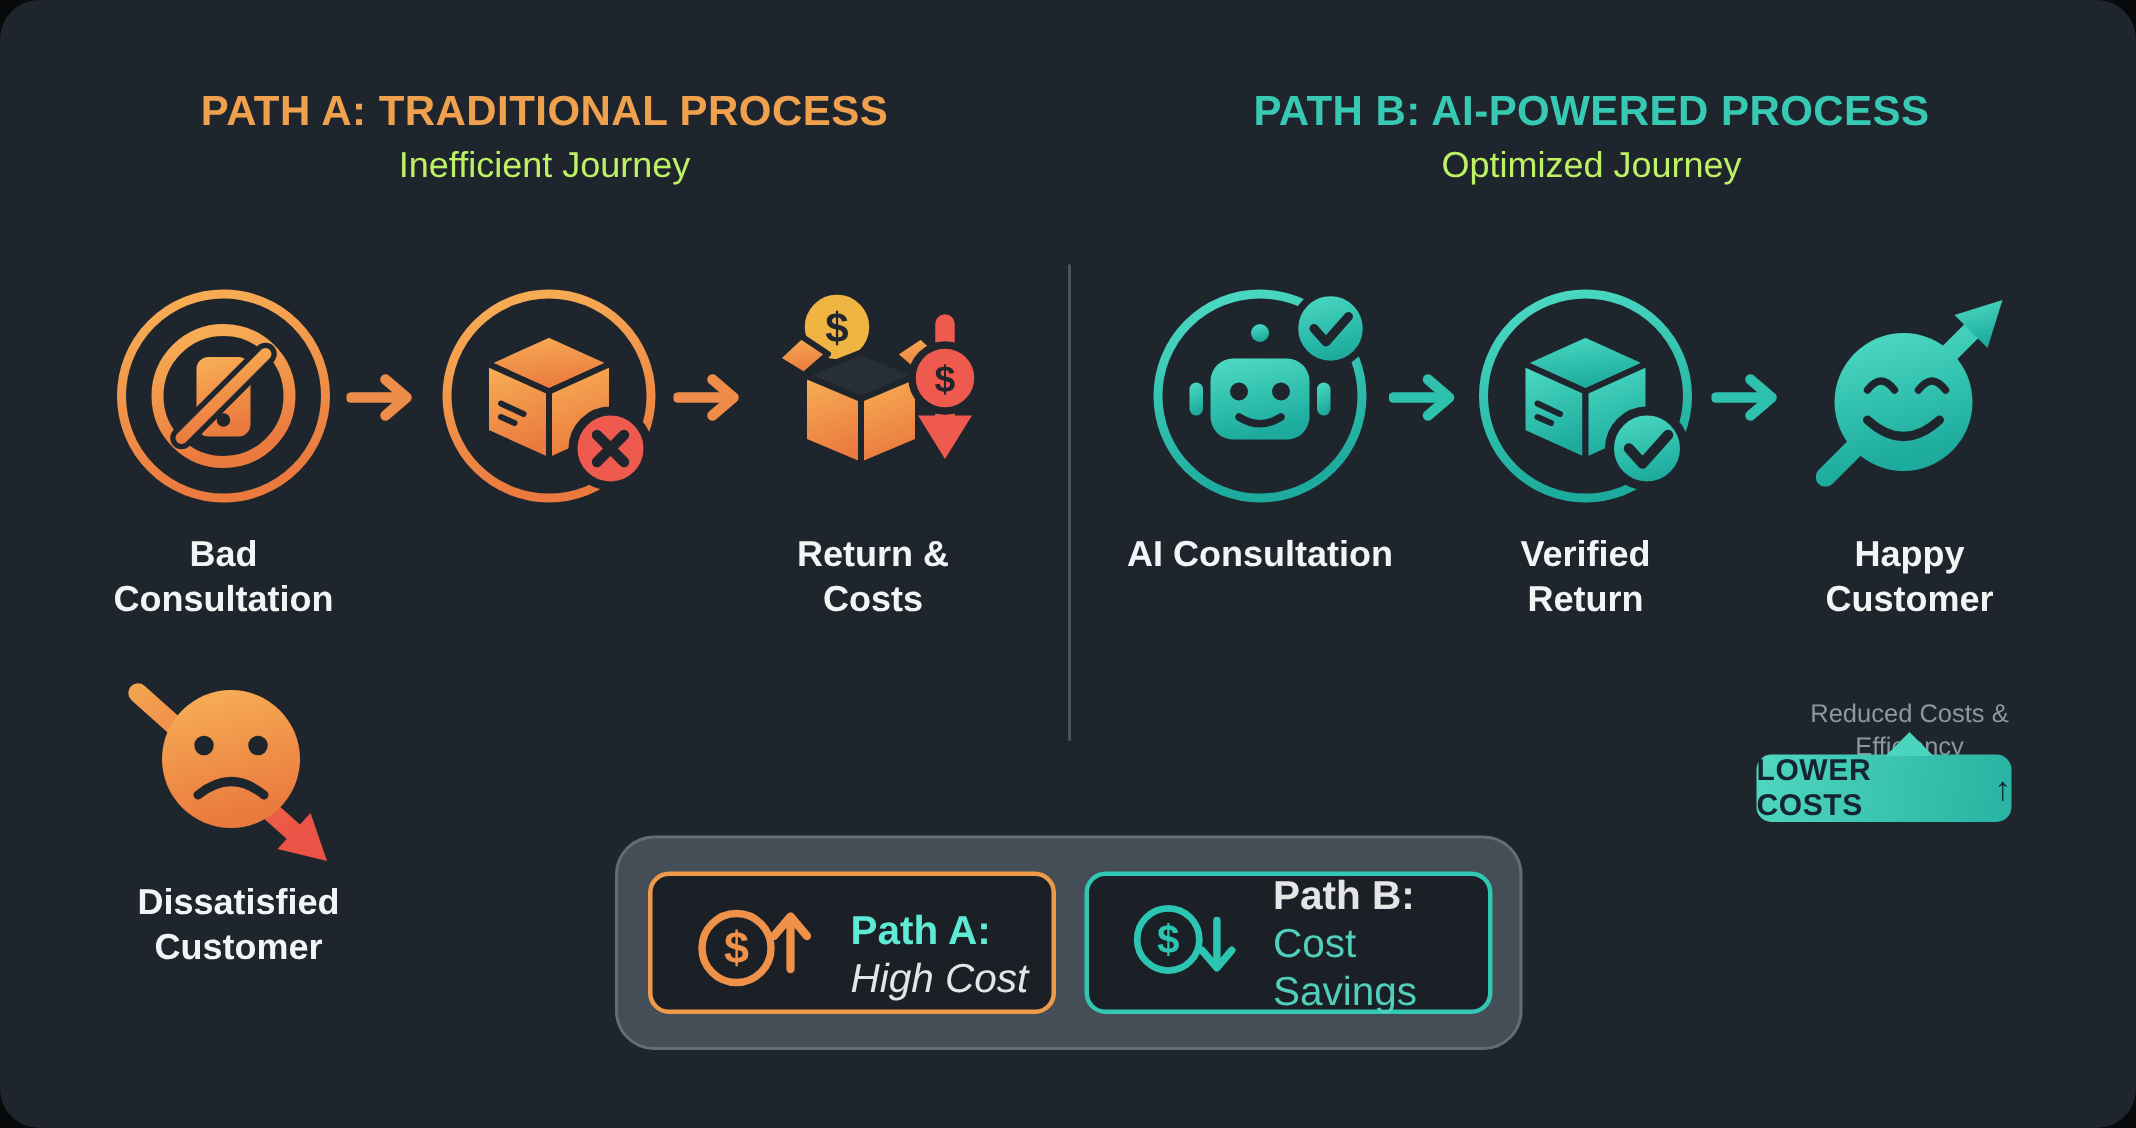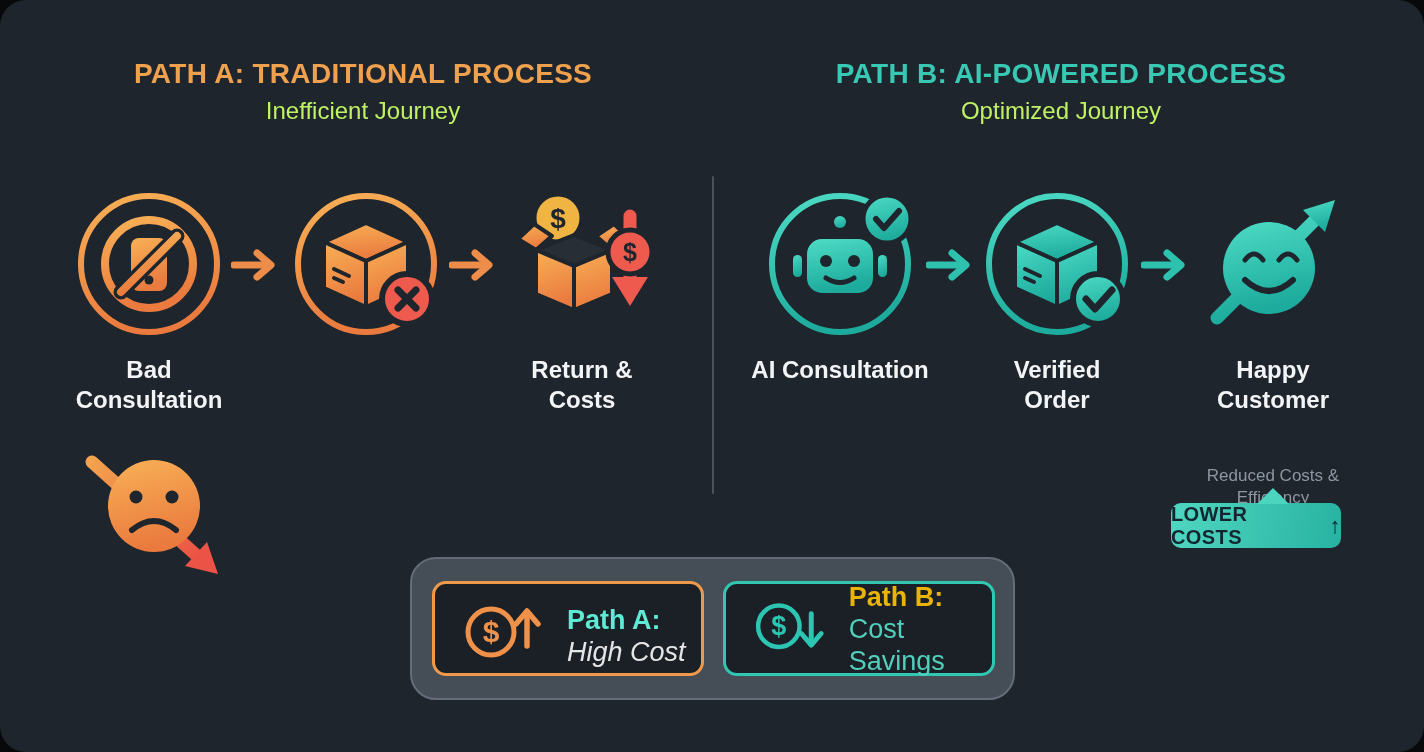--- a/index.html
+++ b/index.html
@@ -30,21 +30,21 @@
           background:#454d57;border:2px solid #646d77;box-sizing:border-box;}
   .legend-item{position:absolute;top:22px;width:272px;height:95px;border-radius:14px;
           background:#1a2026;display:flex;align-items:center;padding-left:24px;gap:14px;
           box-sizing:border-box;}
   .legend-item.a{left:20px;border:3px solid #ef9a4b;}
   .legend-item.b{left:311px;border:3px solid #31c7b2;}
   .lt1{font-size:27px;font-weight:bold;line-height:32px;}
   .lt2{font-size:27px;line-height:32px;}
   .legend-item.a .lt1{color:#5eead4;margin-top:15px;}
   .legend-item.a .lt2{color:#e5e5e5;font-style:italic;}
-  .legend-item.b .lt1{color:#eab308;}
+  .legend-item.b .lt1{color:#e5e5e5;}
   .legend-item.b .lt2{color:#52cfbc;}
   svg{display:block;}
 </style>
 </head>
 <body>
 
 <div class="canvas">
 
   <svg width="0" height="0" style="position:absolute" aria-hidden="true">
     <defs>
@@ -127,20 +127,21 @@
   <div class="abs step-label" style="left:582px;top:355px;width:140px">Return &amp; Costs</div>
 
   <svg class="abs" style="left:62px;top:440px" width="190" height="150" viewBox="0 0 190 150">
     <line x1="30" y1="22" x2="142" y2="122" stroke="url(#gOR)" stroke-width="13" stroke-linecap="round"></line>
     <circle cx="92" cy="66" r="46" fill="url(#gO)"></circle>
     <circle cx="74" cy="57" r="6.5" fill="#1f252c"></circle>
     <circle cx="110" cy="57" r="6.5" fill="#1f252c"></circle>
     <path d="M70,90 q22,-18 44,0" stroke="#1f252c" stroke-width="6" fill="none" stroke-linecap="round"></path>
     <polygon points="156,134 123,126 145,102" fill="#ec5347"></polygon>
   </svg>
+  <div class="abs step-label" style="left:159px;top:587px;width:180px">Dissatisfied Customer</div>
 
   <svg class="abs" style="left:765px;top:189px" width="150" height="150" viewBox="0 0 150 150">
     <circle cx="75" cy="75" r="68" fill="none" stroke="url(#gT)" stroke-width="6"></circle>
     <circle cx="75" cy="33" r="6" fill="url(#gT)"></circle>
     <line x1="75" y1="38" x2="75" y2="50" stroke="url(#gT)" stroke-width="5"></line>
     <rect x="28" y="66" width="9" height="22" rx="4.5" fill="url(#gT)"></rect>
     <rect x="113" y="66" width="9" height="22" rx="4.5" fill="url(#gT)"></rect>
     <rect x="42" y="50" width="66" height="54" rx="15" fill="url(#gT)"></rect>
     <circle cx="61" cy="72" r="6" fill="#1f252c"></circle>
     <circle cx="89" cy="72" r="6" fill="#1f252c"></circle>
@@ -175,21 +176,21 @@
   <svg class="abs" style="left:1191px;top:182px" width="164" height="164" viewBox="0 0 164 164">
     <line x1="26" y1="136" x2="126" y2="36" stroke="url(#gT)" stroke-width="13" stroke-linecap="round"></line>
     <circle cx="78" cy="86" r="46" fill="url(#gT)"></circle>
     <path d="M54,78 q9,-12 18,0" stroke="#1f252c" stroke-width="5" fill="none" stroke-linecap="round"></path>
     <path d="M88,78 q9,-12 18,0" stroke="#1f252c" stroke-width="5" fill="none" stroke-linecap="round"></path>
     <path d="M54,98 q24,22 48,0" stroke="#1f252c" stroke-width="6" fill="none" stroke-linecap="round"></path>
     <polygon points="144,18 112,28 134,50" fill="url(#gT)"></polygon>
   </svg>
 
   <div class="abs step-label" style="left:840px;top:355px;width:180px">AI Consultation</div>
-  <div class="abs step-label" style="left:1057px;top:355px;width:130px">Verified Order</div>
+  <div class="abs step-label" style="left:1057px;top:355px;width:130px">Verified Return</div>
   <div class="abs step-label" style="left:1273px;top:355px;width:150px">Happy Customer</div>
   <div class="abs sub-label" style="left:1273px;top:421px;width:150px">Reduced Costs &amp; Efficiency</div>
 
   <div class="abs callout">
     <span>LOWER COSTS</span>
     <span class="up">↑</span>
   </div>
 
   <div class="abs legend">
     <div class="legend-item a">

